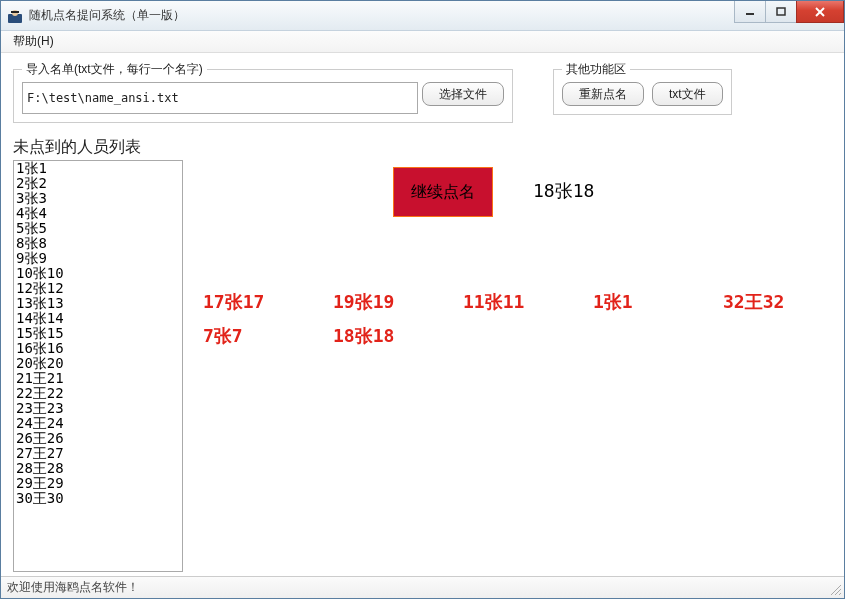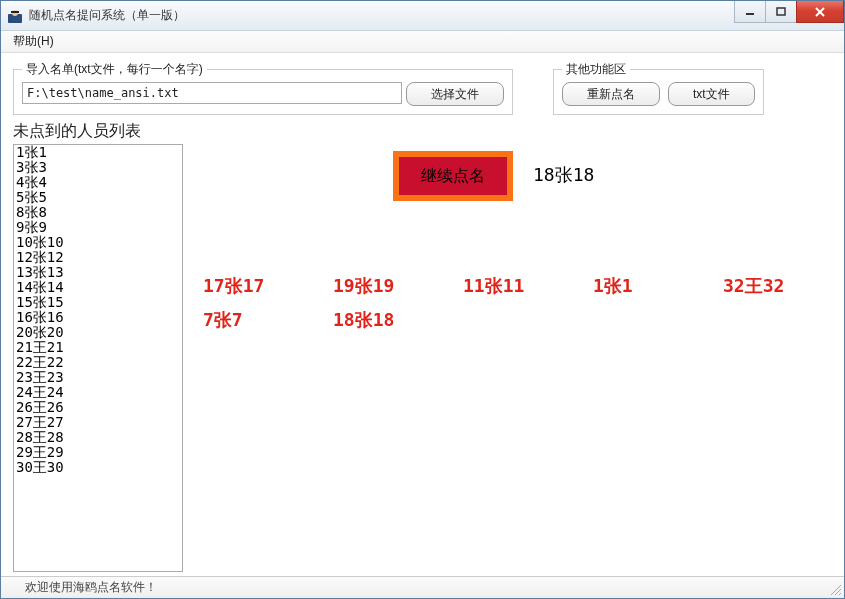--- a/index.html
+++ b/index.html
@@ -71,20 +71,21 @@
     padding: 18px 6px;
     font-size: 12px;
     color: #222;
   }
   .content {
     flex: 1;
     position: relative;
     padding: 8px 12px 4px 12px;
     display: flex;
     flex-direction: column;
+    gap: 8px;
   }
   .top-row {
     display: flex;
     gap: 40px;
     align-items: flex-start;
   }
   fieldset {
     border: 1px solid #ccc;
     padding: 4px 8px 8px 8px;
     margin: 0;
@@ -97,32 +98,32 @@
   .import-group {
     flex: 0 0 auto;
     width: 500px;
   }
   .import-row {
     display: flex;
     gap: 4px;
   }
   .file-input {
     flex: 1;
-    height: 22px;
+    height: 32px;
     border: 1px solid #aaa;
     padding: 2px 4px;
     font-family: "SimSun", monospace;
     font-size: 12px;
     color: #222;
     background: #fff;
   }
   .btn {
     height: 24px;
     min-width: 70px;
-    padding: 0 24px;
+    padding: 0 16px;
     border: 1px solid #999;
     background: linear-gradient(to bottom, #fdfdfd, #ececec);
     font-size: 12px;
     color: #222;
     cursor: pointer;
     border-radius: 8px;
   }
   .other-group .btn-row {
     display: flex;
     gap: 8px;
@@ -165,23 +166,23 @@
     white-space: nowrap;
   }
   .right-col {
     flex: 1;
     position: relative;
     padding-left: 16px;
   }
   .main-button {
     position: absolute;
     left: 210px; top: 30px;
-    width: 120px; height: 50px;
+    width: 100px; height: 50px;
     background: #c8102e;
-    border: 6px solid #f97316;
+    border: 1px solid #f97316;
     color: #000;
     font-size: 16px;
     font-family: "SimSun", sans-serif;
     display: flex;
     align-items: center;
     justify-content: center;
     cursor: pointer;
   }
   .current-name {
     position: absolute;
@@ -206,21 +207,21 @@
     font-weight: bold;
     color: #e2231a;
     white-space: nowrap;
   }
   .statusbar {
     height: 22px;
     border-top: 1px solid #ccc;
     background: linear-gradient(to bottom, #fbfbfb, #efefef);
     display: flex;
     align-items: center;
-    padding: 0 24px;
+    padding: 0 6px;
     font-size: 12px;
     color: #444;
     position: relative;
   }
   .resize-grip {
     position: absolute;
     right: 2px; bottom: 2px;
     width: 14px; height: 14px;
   }
   ::-webkit-scrollbar { width: 17px; background: #f0f0f0; }
@@ -285,20 +286,21 @@
       </fieldset>
     </div>
 
     <div class="main-row">
 
       <div class="left-col">
         <div class="list-label">未点到的人员列表</div>
         <div class="listbox-wrap">
           <div class="listbox" id="listbox">
               <div class="listbox-item">1张1</div>
+              <div class="listbox-item">2张2</div>
               <div class="listbox-item">3张3</div>
               <div class="listbox-item">4张4</div>
               <div class="listbox-item">5张5</div>
               <div class="listbox-item">8张8</div>
               <div class="listbox-item">9张9</div>
               <div class="listbox-item">10张10</div>
               <div class="listbox-item">12张12</div>
               <div class="listbox-item">13张13</div>
               <div class="listbox-item">14张14</div>
               <div class="listbox-item">15张15</div>

